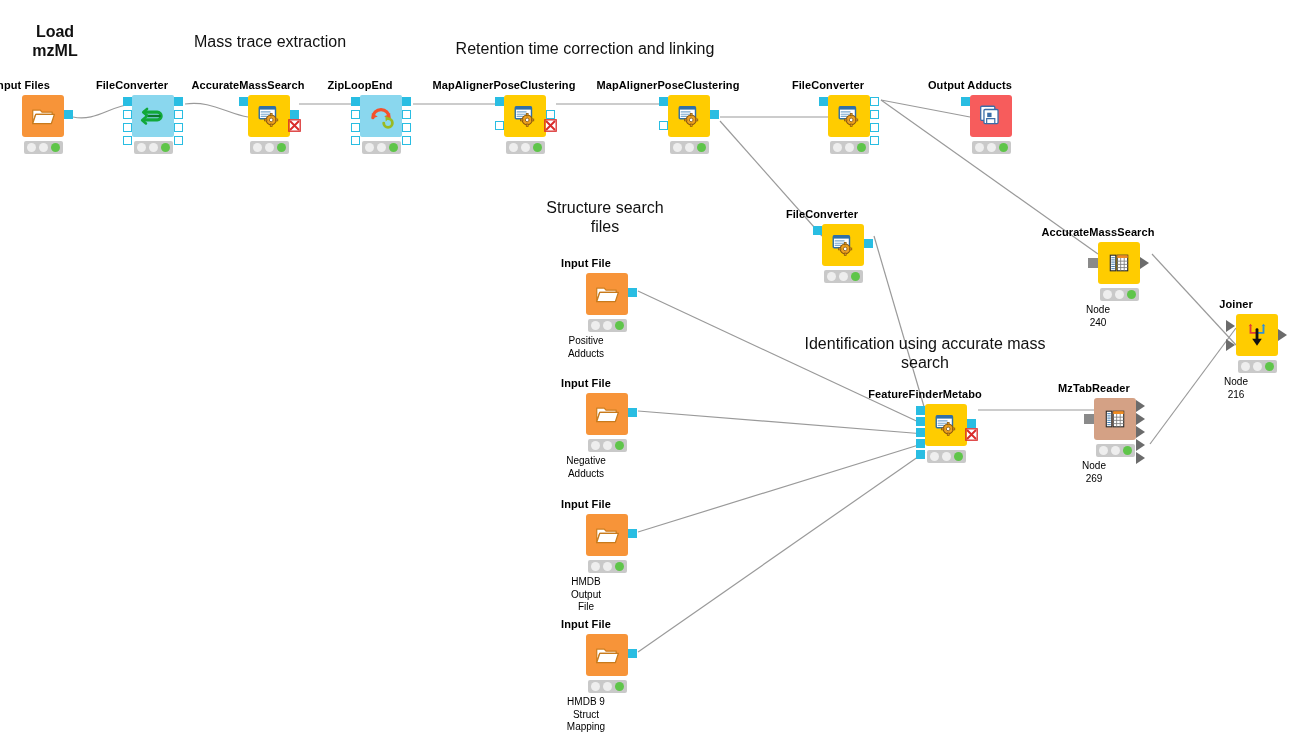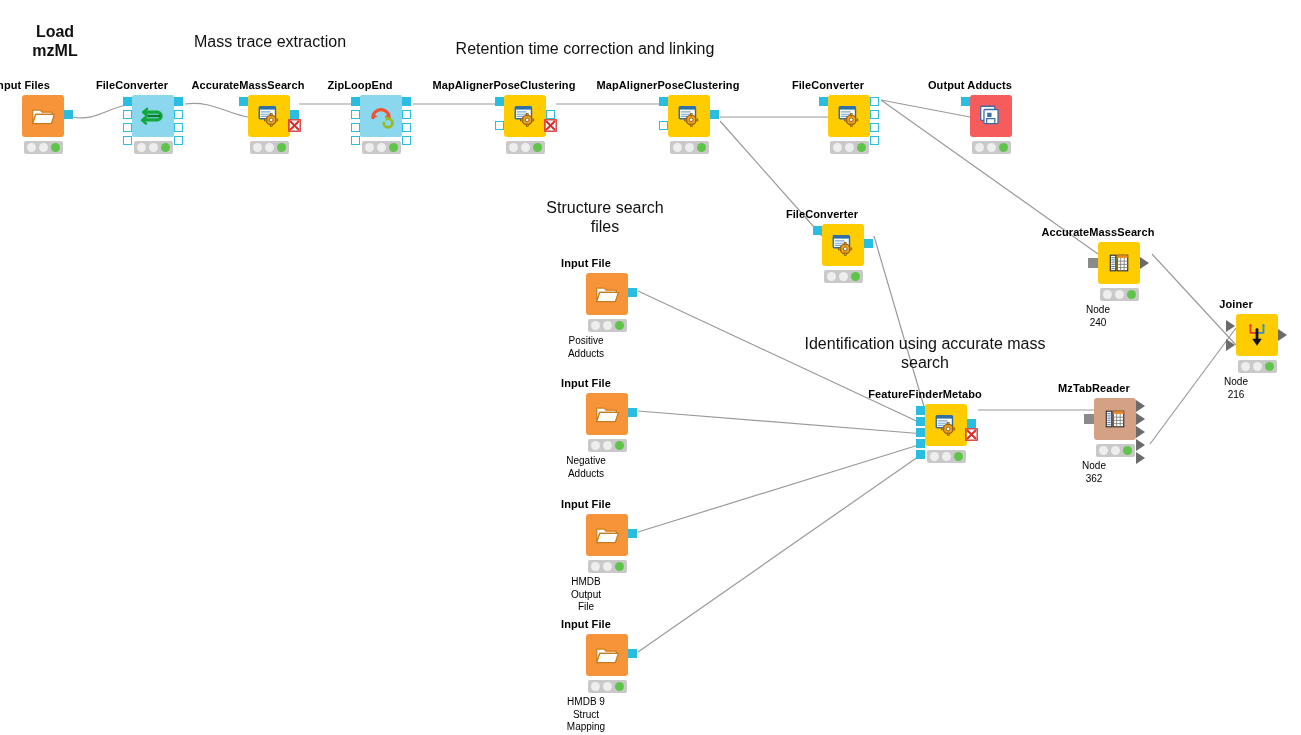--- a/index.html
+++ b/index.html
@@ -441,21 +441,21 @@
         <div class="tri" style="left: 42px; top: 2px;"></div>
         <div class="tri" style="left: 42px; top: 15px;"></div>
         <div class="tri" style="left: 42px; top: 28px;"></div>
         <div class="tri" style="left: 42px; top: 41px;"></div>
         <div class="tri" style="left: 42px; top: 54px;"></div>
         <div class="status">
           <i></i>
           <i></i>
           <i class="on"></i>
         </div>
-        <div class="nsub">Node 362</div>
+        <div class="nsub">Node 269</div>
       </div>
       <div class="node" style="left: 1236px; top: 314px;">
         <div class="ntitle">Joiner</div>
         <div class="nbody yellow">
           <svg viewBox="0 0 24 24" class="ico">
             <path d="M6 4.5v5.5h6" fill="none" stroke="#e03a3a" stroke-width="1.7" stroke-linecap="round"></path>
             <path d="M4.2 4 6 1.6 7.8 4z" fill="#e03a3a"></path>
             <path d="M18 4.5v5.5h-6" fill="none" stroke="#2f8fd6" stroke-width="1.7" stroke-linecap="round"></path>
             <path d="M16.2 4 18 1.6 19.8 4z" fill="#2f8fd6"></path>
             <path d="M12 7v10.5" stroke="#111" stroke-width="2.6" stroke-linecap="round"></path>

